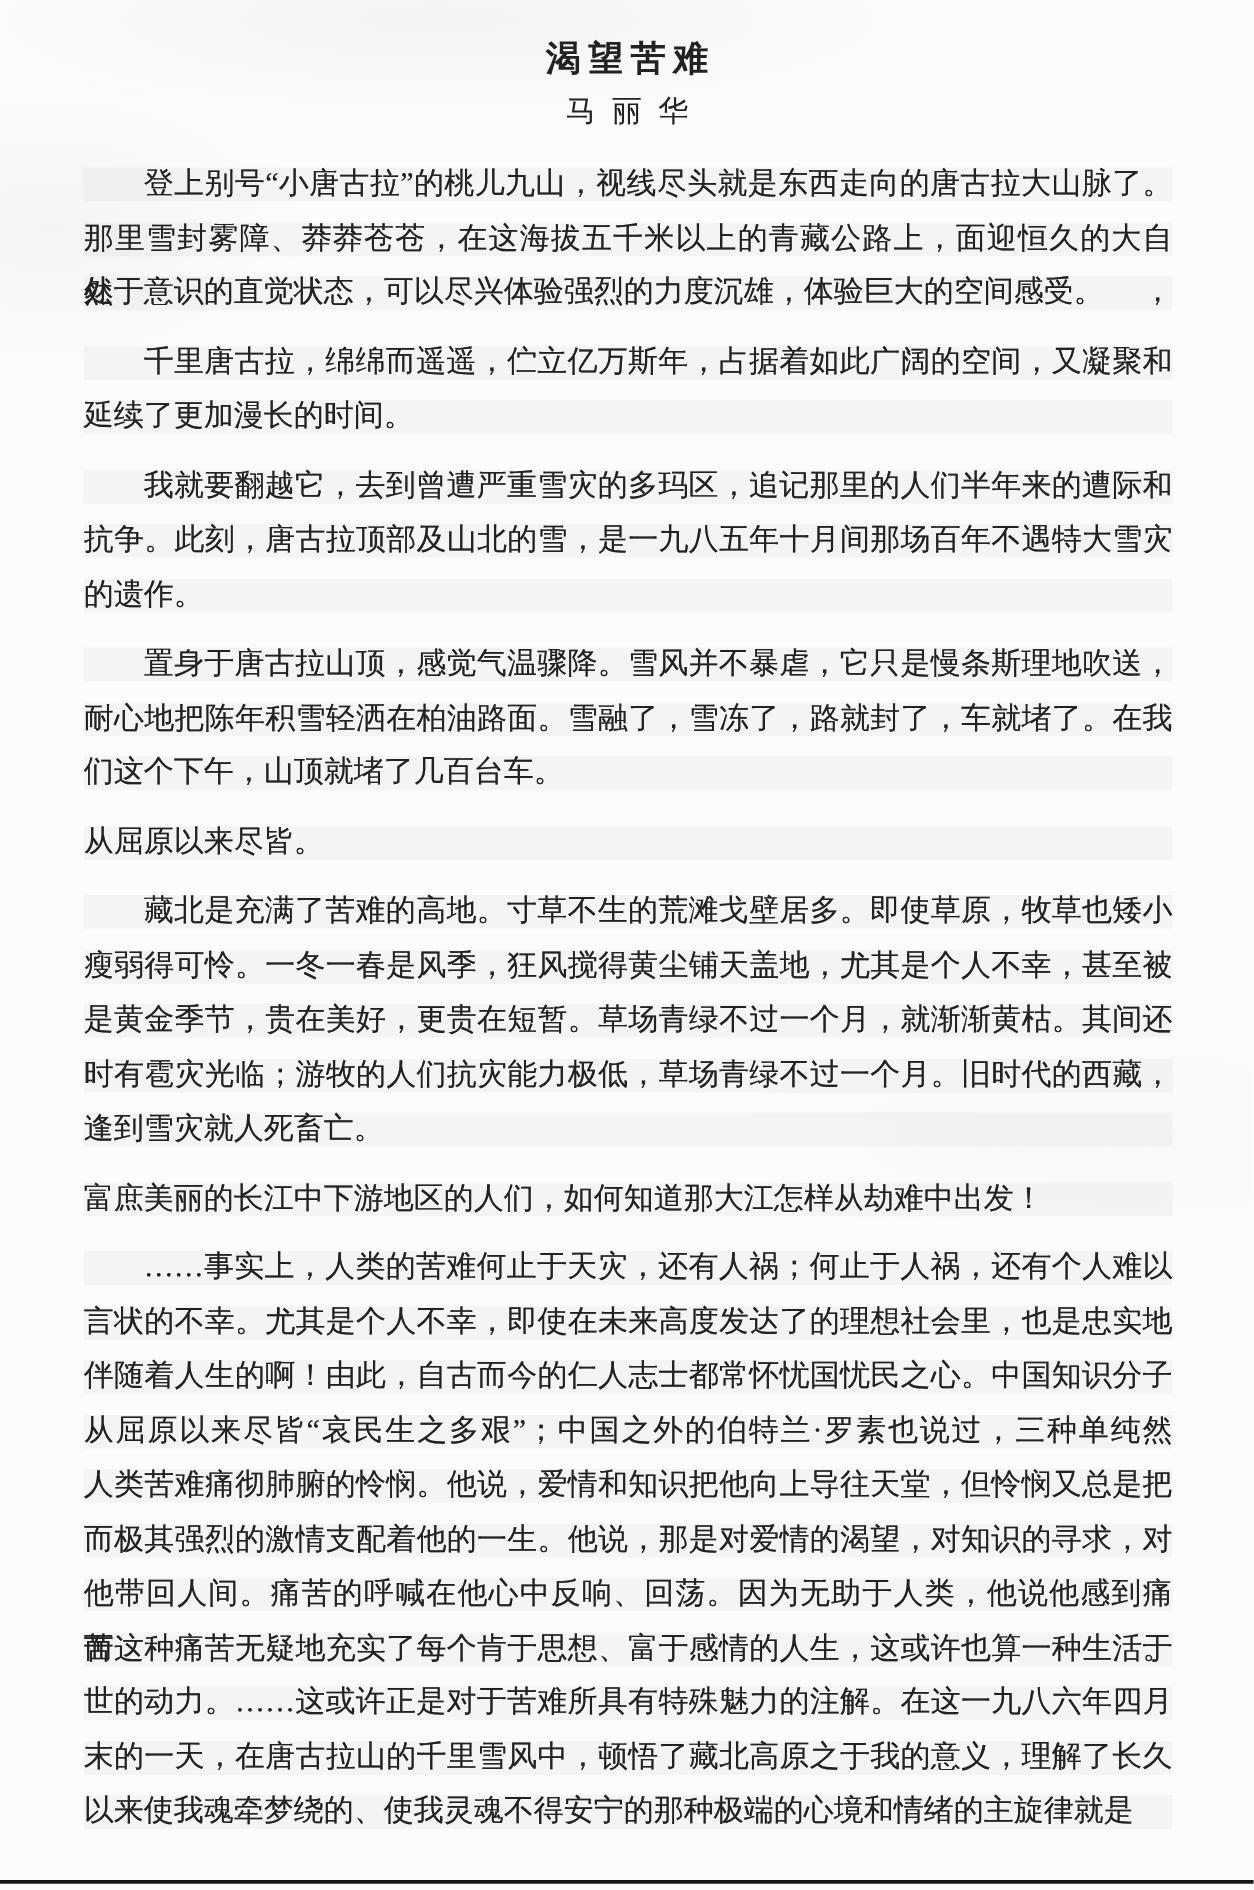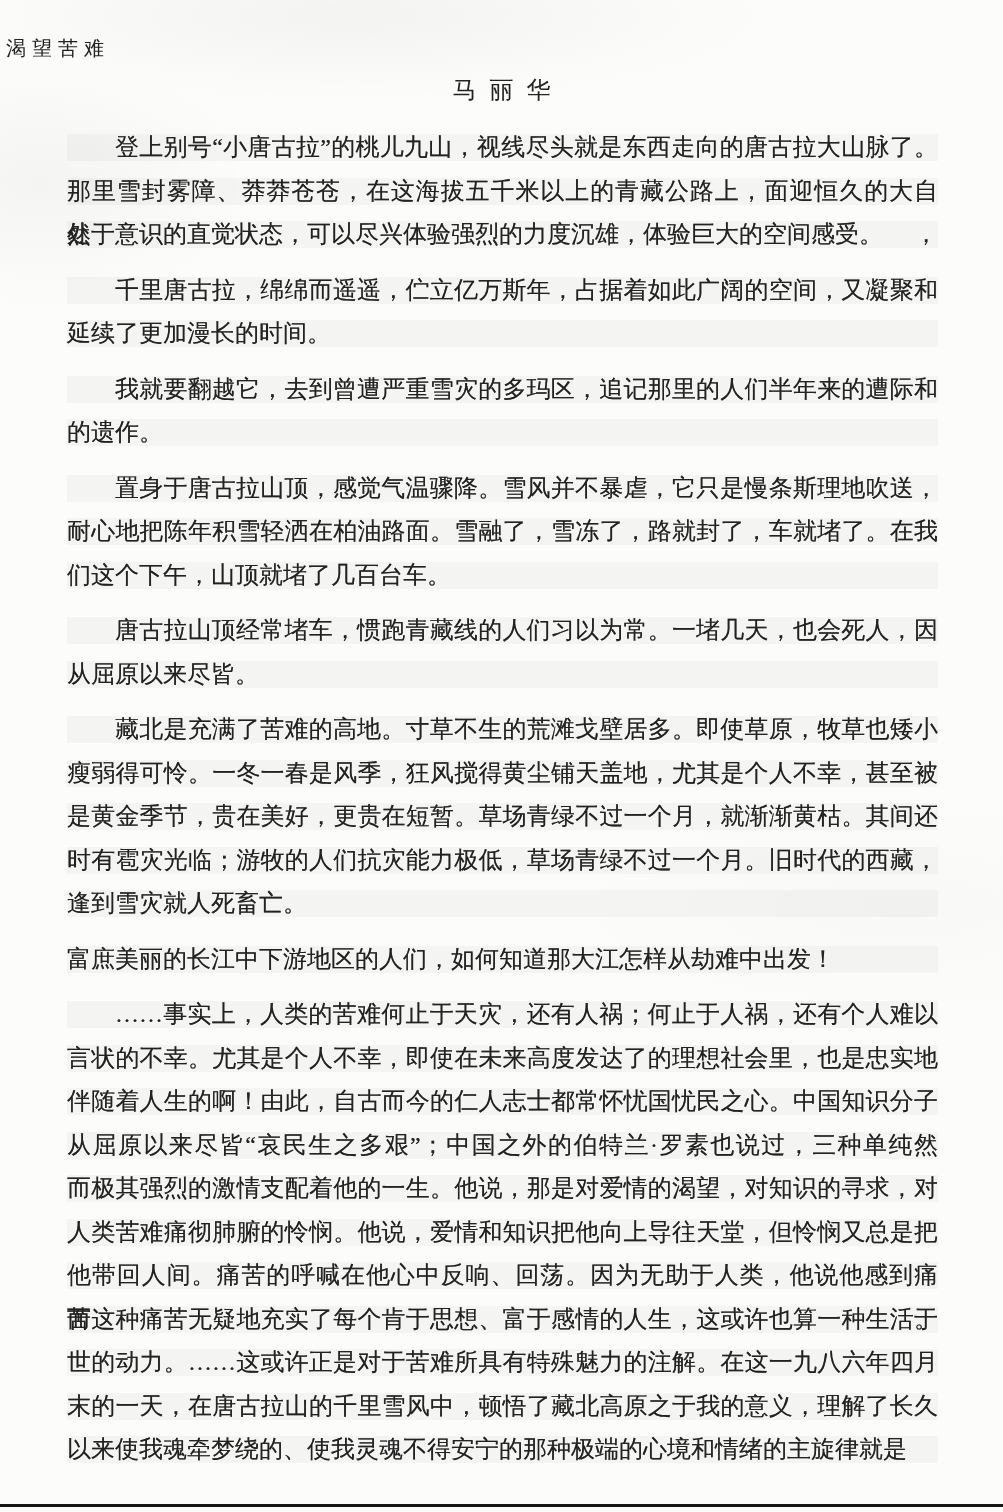--- a/index.html
+++ b/index.html
@@ -28,25 +28,25 @@
     pointer-events:none;
     background:
       radial-gradient(ellipse 60% 8% at 35% 1%, rgba(0,0,0,0.035), transparent 70%),
       radial-gradient(ellipse 30% 12% at 4% 12%, rgba(0,0,0,0.03), transparent 70%),
       radial-gradient(ellipse 50% 10% at 90% 60%, rgba(0,0,0,0.015), transparent 70%);
   }
   .doc-title{
     position:absolute;
     top:26px;left:0;width:100%;height:44px;
     line-height:44px;
-    text-align:left;
-    font-size:20px;
+    text-align:center;
+    font-size:28px;
     letter-spacing:6px;
     text-indent:6px; 
-    font-weight:400;
+    font-weight:700;
   }
   .doc-author{
     position:absolute;
     top:68px;left:0;width:100%;height:44px;
     line-height:44px;
     text-align:center;
     font-size:24px;
     letter-spacing:13px;
     text-indent:13px;
   }
@@ -88,48 +88,48 @@
         <div class="line first full">登上别号“小唐古拉”的桃儿九山，视线尽头就是东西走向的唐古拉大山脉了。</div>
         <div class="line full">那里雪封雾障、莽莽苍苍，在这海拔五千米以上的青藏公路上，面迎恒久的大自然，</div>
         <div class="line last">处于意识的直觉状态，可以尽兴体验强烈的力度沉雄，体验巨大的空间感受。</div>
       </div>
       <div class="paragraph">
         <div class="line first full">千里唐古拉，绵绵而遥遥，伫立亿万斯年，占据着如此广阔的空间，又凝聚和</div>
         <div class="line last">延续了更加漫长的时间。</div>
       </div>
       <div class="paragraph">
         <div class="line first full">我就要翻越它，去到曾遭严重雪灾的多玛区，追记那里的人们半年来的遭际和</div>
+        <div class="line full">抗争。此刻，唐古拉顶部及山北的雪，是一九八五年十月间那场百年不遇特大雪灾</div>
         <div class="line last">的遗作。</div>
       </div>
       <div class="paragraph">
         <div class="line first full">置身于唐古拉山顶，感觉气温骤降。雪风并不暴虐，它只是慢条斯理地吹送，</div>
         <div class="line full">耐心地把陈年积雪轻洒在柏油路面。雪融了，雪冻了，路就封了，车就堵了。在我</div>
         <div class="line last">们这个下午，山顶就堵了几百台车。</div>
       </div>
       <div class="paragraph">
-        <div class="line first full">唐古拉山顶经常堵车，惯跑青藏线的人们习以为常。一堵几天，也会死人，因</div>
         <div class="line last">从屈原以来尽皆。</div>
       </div>
       <div class="paragraph">
         <div class="line first full">藏北是充满了苦难的高地。寸草不生的荒滩戈壁居多。即使草原，牧草也矮小</div>
         <div class="line full">瘦弱得可怜。一冬一春是风季，狂风搅得黄尘铺天盖地，尤其是个人不幸，甚至被</div>
         <div class="line full">是黄金季节，贵在美好，更贵在短暂。草场青绿不过一个月，就渐渐黄枯。其间还</div>
         <div class="line full">时有雹灾光临；游牧的人们抗灾能力极低，草场青绿不过一个月。旧时代的西藏，</div>
         <div class="line last">逢到雪灾就人死畜亡。</div>
       </div>
       <div class="paragraph">
         <div class="line last">富庶美丽的长江中下游地区的人们，如何知道那大江怎样从劫难中出发！</div>
       </div>
       <div class="paragraph">
         <div class="line first full">……事实上，人类的苦难何止于天灾，还有人祸；何止于人祸，还有个人难以</div>
         <div class="line full">言状的不幸。尤其是个人不幸，即使在未来高度发达了的理想社会里，也是忠实地</div>
         <div class="line full">伴随着人生的啊！由此，自古而今的仁人志士都常怀忧国忧民之心。中国知识分子</div>
         <div class="line full">从屈原以来尽皆“哀民生之多艰”；中国之外的伯特兰·罗素也说过，三种单纯然</div>
+        <div class="line full">人类苦难痛彻肺腑的怜悯。他说，爱情和知识把他向上导往天堂，但怜悯又总是把</div>
         <div class="line full">而极其强烈的激情支配着他的一生。他说，那是对爱情的渴望，对知识的寻求，对</div>
-        <div class="line full">人类苦难痛彻肺腑的怜悯。他说，爱情和知识把他向上导往天堂，但怜悯又总是把</div>
         <div class="line full">他带回人间。痛苦的呼喊在他心中反响、回荡。因为无助于人类，他说他感到痛苦。</div>
         <div class="line full">而这种痛苦无疑地充实了每个肯于思想、富于感情的人生，这或许也算一种生活于</div>
         <div class="line full">世的动力。……这或许正是对于苦难所具有特殊魅力的注解。在这一九八六年四月</div>
         <div class="line full">末的一天，在唐古拉山的千里雪风中，顿悟了藏北高原之于我的意义，理解了长久</div>
         <div class="line last">以来使我魂牵梦绕的、使我灵魂不得安宁的那种极端的心境和情绪的主旋律就是</div>
       </div>
     </div>
   <div class="bottom-rule"></div>
 </div>
 

